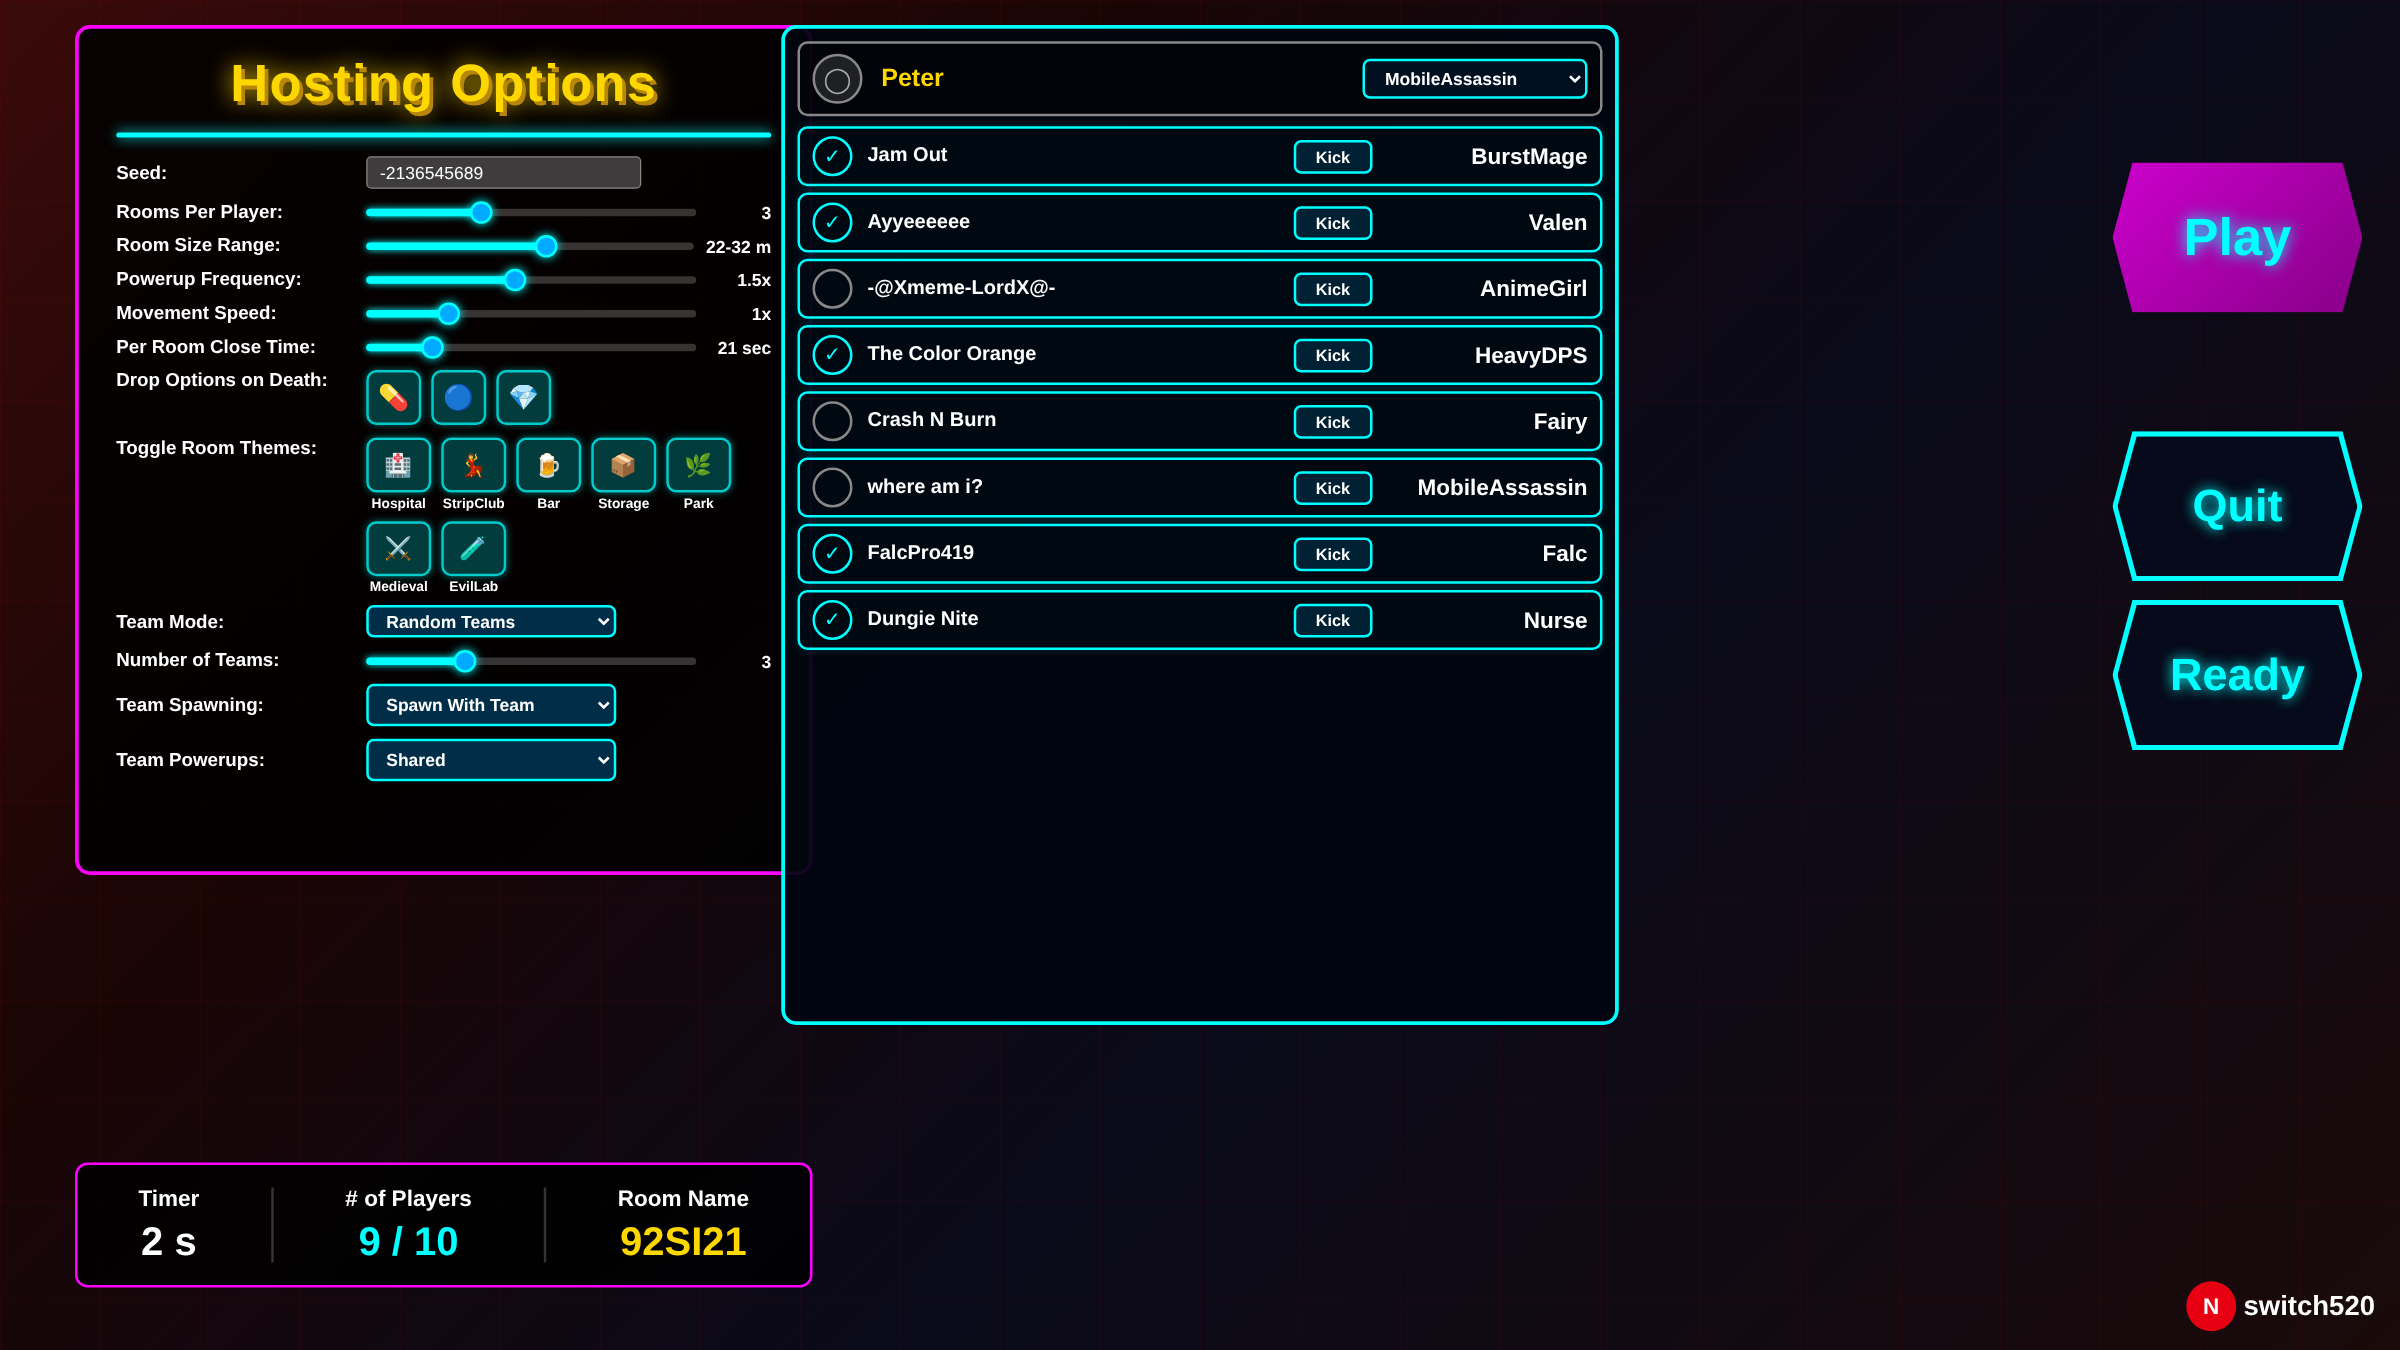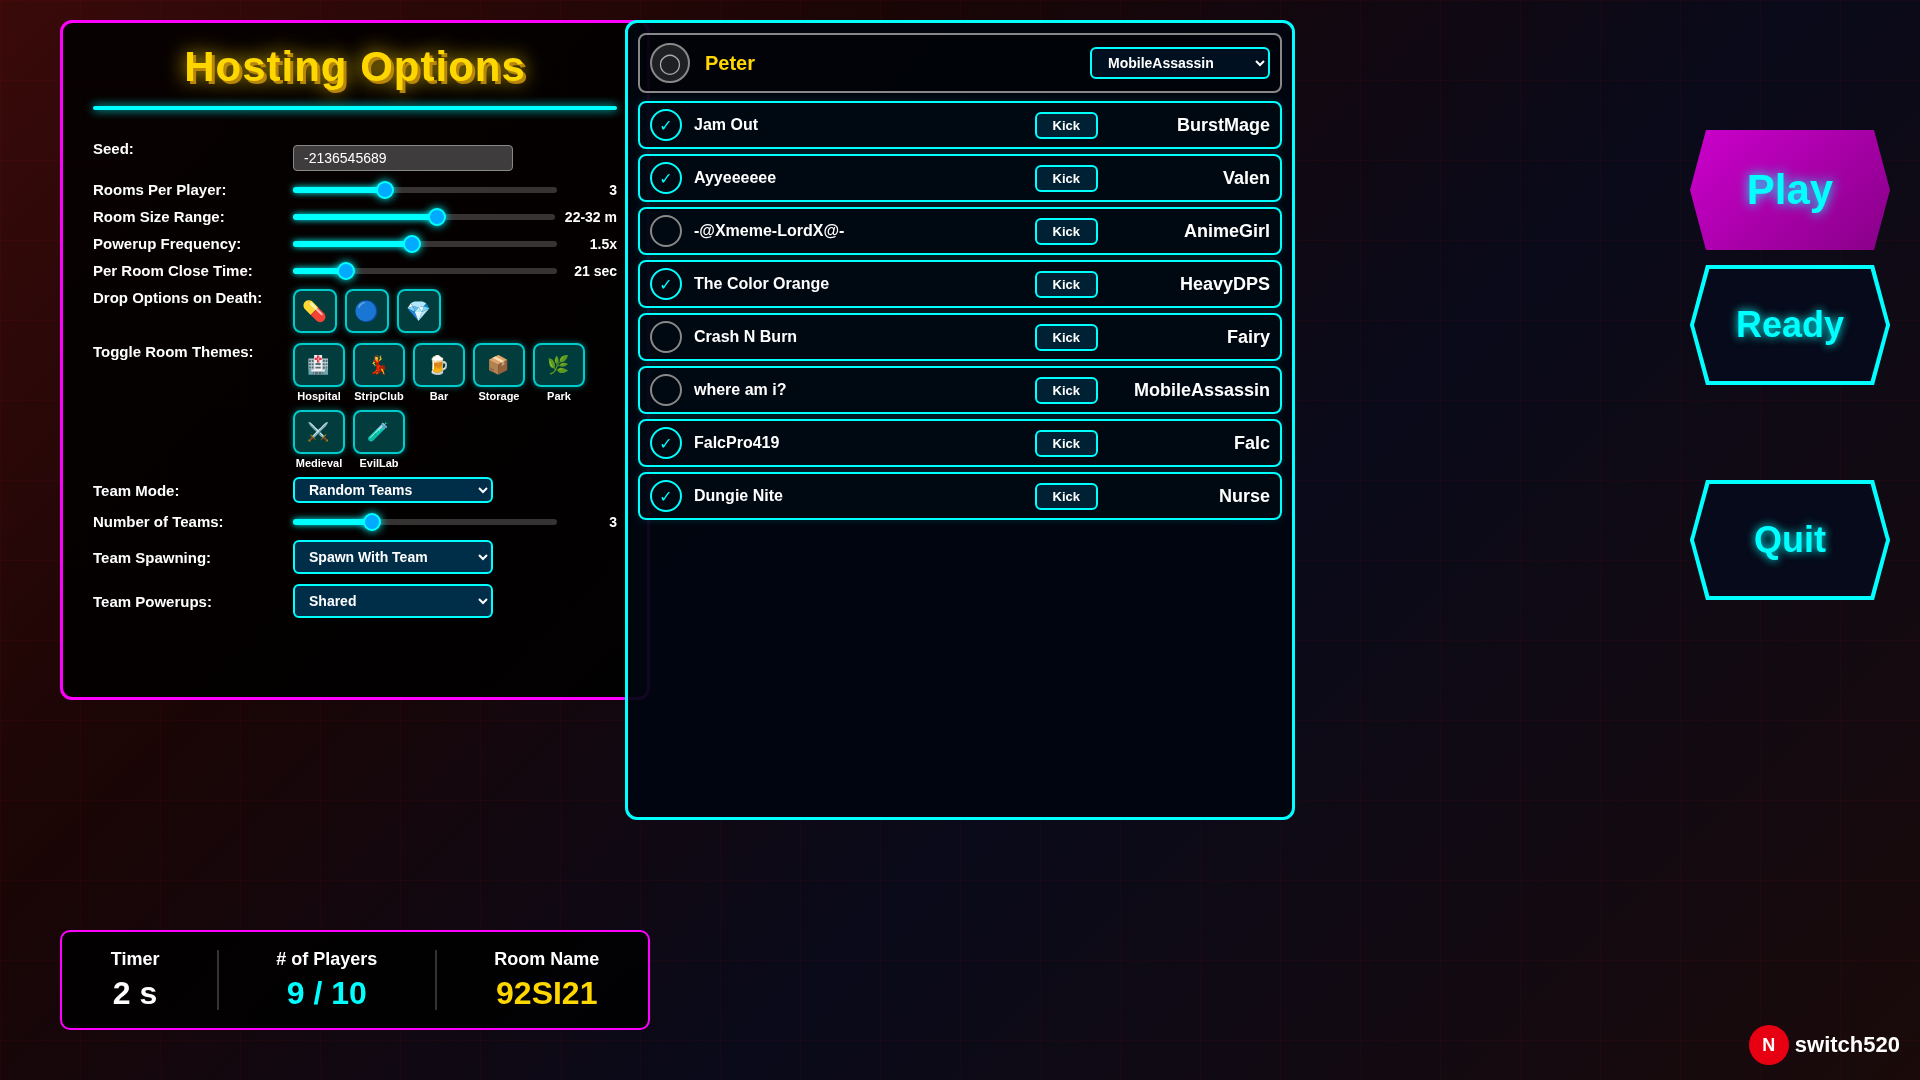--- a/index.html
+++ b/index.html
@@ -74,21 +74,20 @@
     }
 
     .seed-input {
       background: rgba(100,100,100,0.6);
       border: 1px solid #888;
       color: white;
       font-size: 14px;
       padding: 4px 10px;
       width: 220px;
       border-radius: 4px;
-      margin-top: 20px;
     }
 
     .slider-container {
       flex: 1;
       display: flex;
       align-items: center;
       gap: 10px;
     }
 
     .slider-track {
@@ -414,20 +413,30 @@
       <span class="option-label">Powerup Frequency:</span>
       <div class="slider-container">
         <div class="slider-track">
           <div class="slider-fill" style="width:45%"></div>
           <div class="slider-thumb" style="left:45%"></div>
         </div>
         <span class="slider-value">1.5x</span>
       </div>
     </div>
       <div class="option-row">
+      <span class="option-label">Movement Speed:</span>
+      <div class="slider-container">
+        <div class="slider-track">
+          <div class="slider-fill" style="width:25%"></div>
+          <div class="slider-thumb" style="left:25%"></div>
+        </div>
+        <span class="slider-value">1x</span>
+      </div>
+    </div>
+      <div class="option-row">
       <span class="option-label">Per Room Close Time:</span>
       <div class="slider-container">
         <div class="slider-track">
           <div class="slider-fill" style="width:20%"></div>
           <div class="slider-thumb" style="left:20%"></div>
         </div>
         <span class="slider-value">21 sec</span>
       </div>
     </div>
     </div>
@@ -601,33 +610,33 @@
 
 <div style="position:absolute; right:30px; top:130px; display:flex; flex-direction:column; gap:15px;">
 
   <div style="position:relative; width:200px; height:120px; cursor:pointer;">
     <div style="position:absolute;inset:0;clip-path:polygon(8% 0%,92% 0%,100% 50%,92% 100%,8% 100%,0% 50%);background:linear-gradient(135deg,#cc00cc,#880088);box-shadow:0 0 30px #ff00ff;"></div>
     <div style="position:absolute;inset:0;display:flex;align-items:center;justify-content:center;">
       <span style="color:#00ffff;font-size:42px;font-weight:900;text-shadow:0 0 12px #00ffff;">Play</span>
     </div>
   </div>
 
+  <div style="position:relative; width:200px; height:120px; cursor:pointer; margin-top:80px;">
+    <div style="position:absolute;inset:0;clip-path:polygon(8% 0%,92% 0%,100% 50%,92% 100%,8% 100%,0% 50%);background:#00ffff;box-shadow:0 0 15px #00ffff;"></div>
+    <div style="position:absolute;inset:4px;clip-path:polygon(8% 0%,92% 0%,100% 50%,92% 100%,8% 100%,0% 50%);background:#060a1a;display:flex;align-items:center;justify-content:center;">
+      <span style="color:#00ffff;font-size:36px;font-weight:900;text-shadow:0 0 10px #00ffff;">Quit</span>
+    </div>
+  </div>
+
   <div style="position:relative; width:200px; height:120px; cursor:pointer;">
     <div style="position:absolute;inset:0;clip-path:polygon(8% 0%,92% 0%,100% 50%,92% 100%,8% 100%,0% 50%);background:#00ffff;box-shadow:0 0 15px #00ffff;"></div>
     <div style="position:absolute;inset:4px;clip-path:polygon(8% 0%,92% 0%,100% 50%,92% 100%,8% 100%,0% 50%);background:#060a1a;display:flex;align-items:center;justify-content:center;">
       <span style="color:#00ffff;font-size:36px;font-weight:900;text-shadow:0 0 10px #00ffff;">Ready</span>
     </div>
   </div>
-
-  <div style="position:relative; width:200px; height:120px; cursor:pointer; margin-top:80px;">
-    <div style="position:absolute;inset:0;clip-path:polygon(8% 0%,92% 0%,100% 50%,92% 100%,8% 100%,0% 50%);background:#00ffff;box-shadow:0 0 15px #00ffff;"></div>
-    <div style="position:absolute;inset:4px;clip-path:polygon(8% 0%,92% 0%,100% 50%,92% 100%,8% 100%,0% 50%);background:#060a1a;display:flex;align-items:center;justify-content:center;">
-      <span style="color:#00ffff;font-size:36px;font-weight:900;text-shadow:0 0 10px #00ffff;">Quit</span>
-    </div>
-  </div>
 </div>
 
 <div class="nintendo-logo">
   <div class="nintendo-circle">
     <span>N</span>
   </div>
   <span class="nintendo-text">switch520</span>
 </div>
 
 </body></html>

